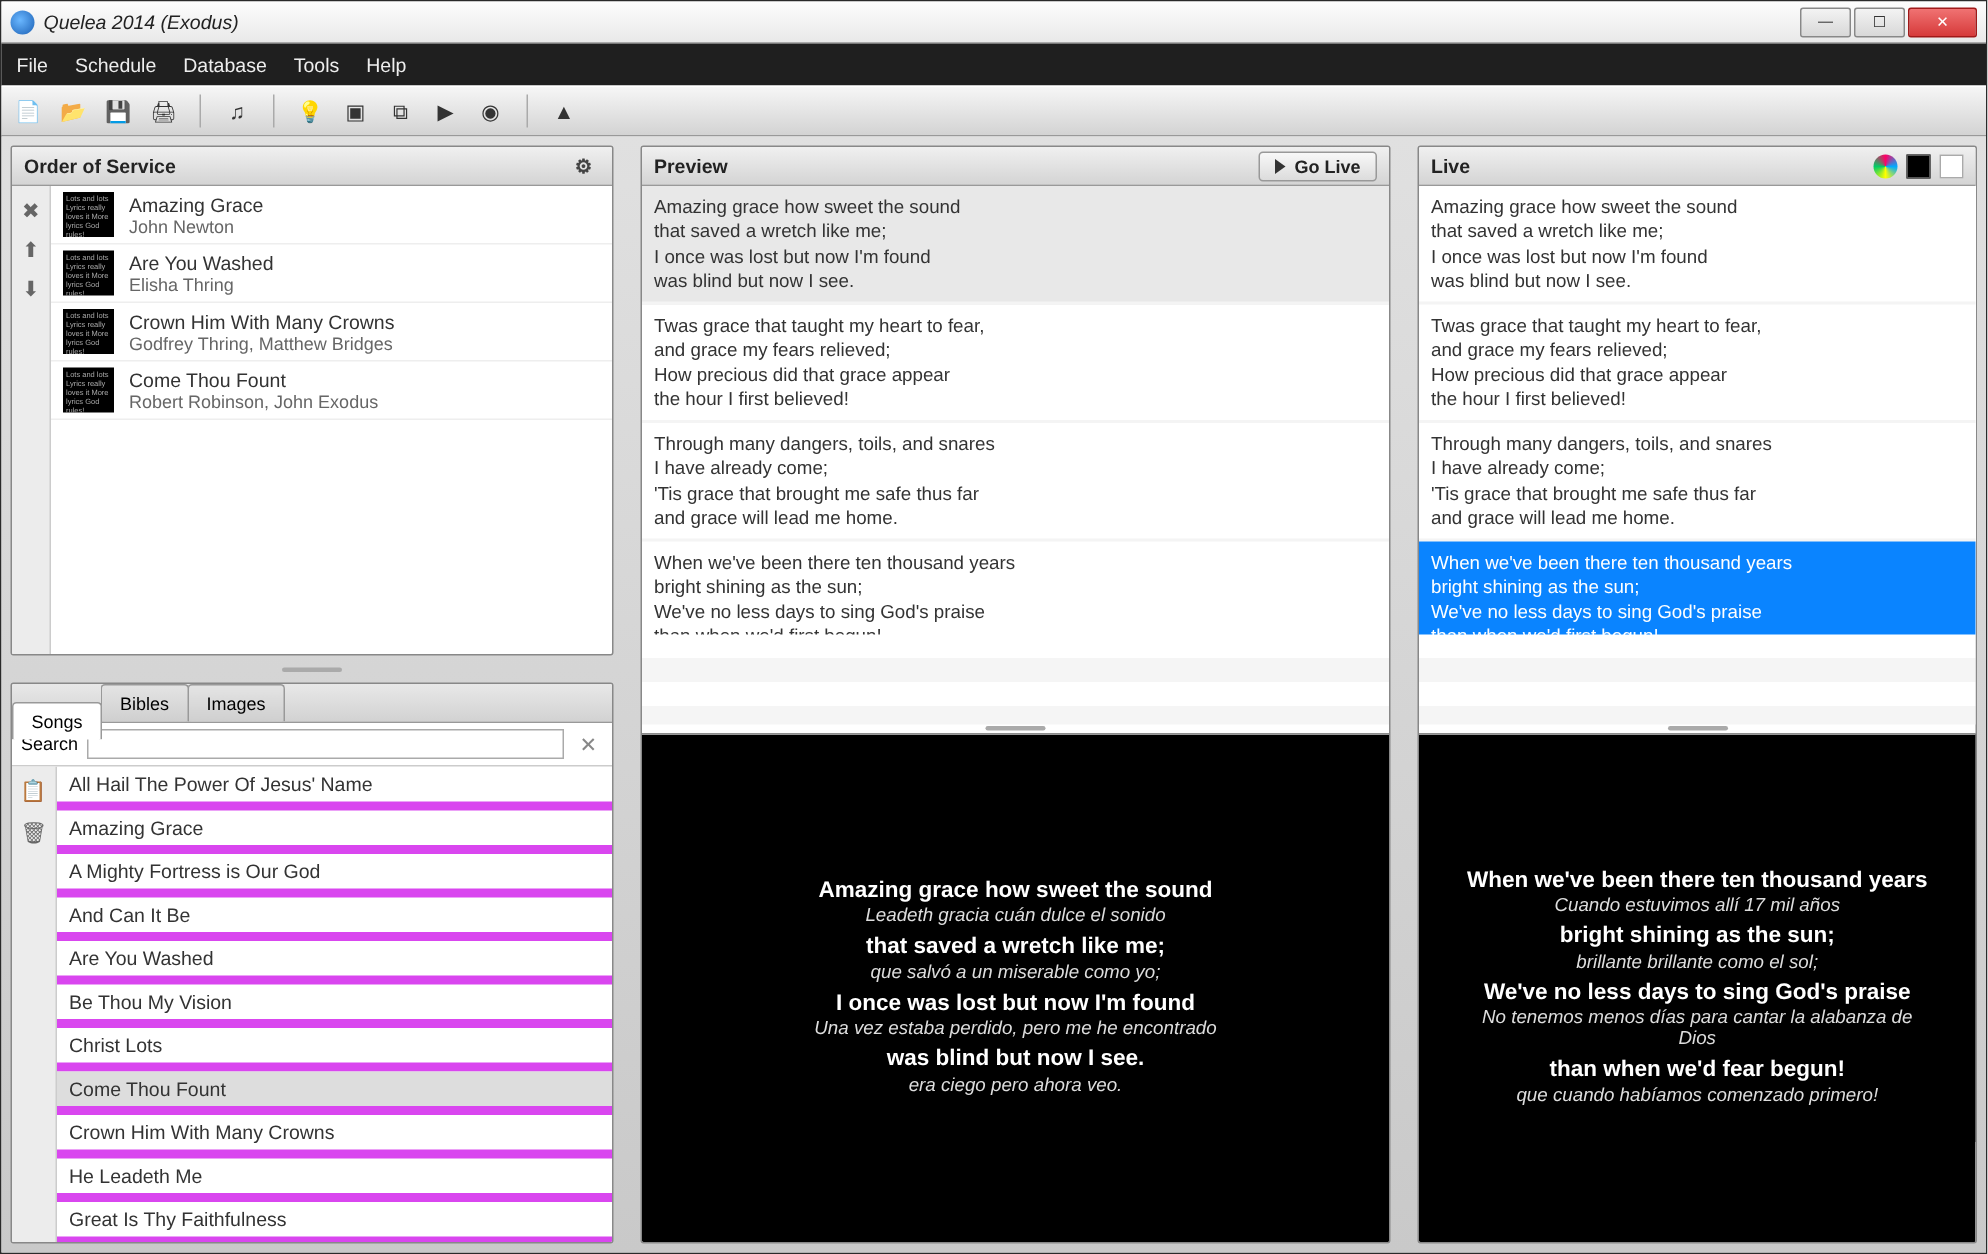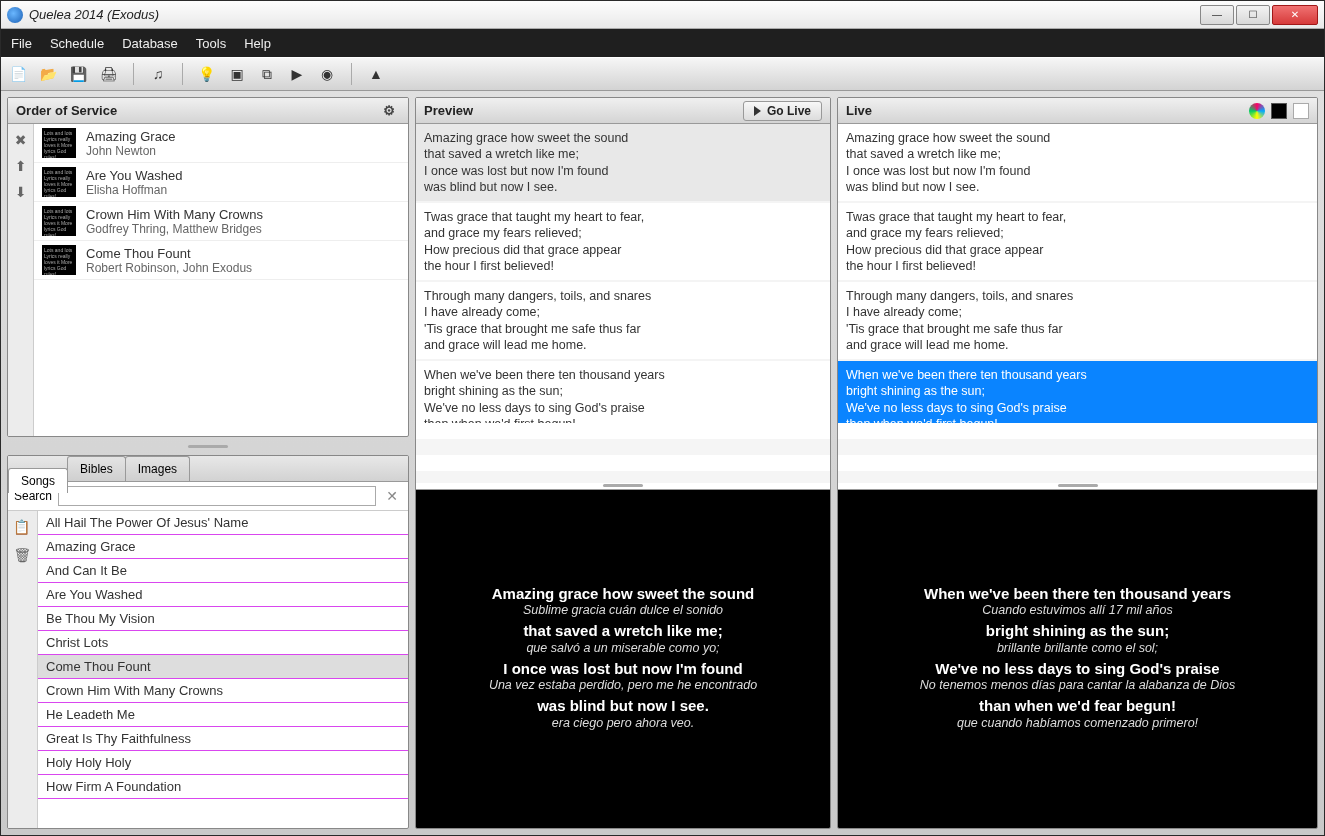--- a/index.html
+++ b/index.html
@@ -9,24 +9,24 @@
 .titlebar .app-icon { width: 16px; height: 16px; background: radial-gradient(circle at 40% 40%, #6ab7ff, #1a5fb4); border-radius: 50%; margin-right: 6px; }
 .titlebar .title { font-size: 13px; color: #222; font-style: italic; }
 .win-controls { margin-left: auto; display: flex; gap: 0; }
 .win-btn { width: 34px; height: 20px; border: 1px solid #888; background: linear-gradient(#f3f3f3,#d8d8d8); display: flex; align-items: center; justify-content: center; font-size: 10px; color: #333; border-radius: 2px; margin-left: 2px; }
 .win-btn.close { background: linear-gradient(#f07272,#d63a3a); color: #fff; width: 46px; border-color:#a01818;}
 .menubar { height: 28px; background: #1f1f1f; display: flex; align-items: center; padding: 0 10px; gap: 18px; color: #eee; font-size: 13px; }
 .menubar span { cursor: default; }
 .toolbar { height: 34px; background: linear-gradient(#f6f6f6,#d3d3d3); border-top:1px solid #fff; border-bottom:1px solid #999; display: flex; align-items: center; padding: 0 8px; gap: 10px; }
 .tool-sep { width: 1px; height: 22px; background: #aaa; margin: 0 4px; }
 .tool-icon { width: 20px; height: 20px; display: flex; align-items: center; justify-content: center; color: #333; font-size: 14px; }
-.content { flex: 1; display: flex; padding: 6px; gap: 6px; background: linear-gradient(#e0e0e0,#c9c9c9); overflow: hidden; }
+.content { flex: 1; display: flex; padding: 6px; gap: 18px; background: linear-gradient(#e0e0e0,#c9c9c9); overflow: hidden; }
 .col { display: flex; flex-direction: column; gap: 6px; }
 .col-left { width: 402px; }
-.col-mid { width: 416px; }
+.col-mid { width: 500px; }
 .col-right { flex: 1; }
 .panel { border: 1px solid #888; background: #fff; display: flex; flex-direction: column; overflow: hidden; border-radius: 2px; }
 .panel-header { height: 26px; background: linear-gradient(#f0f0f0,#d4d4d4); border-bottom: 1px solid #999; display: flex; align-items: center; padding: 0 8px; font-weight: bold; font-size: 13px; color: #222; }
 .panel-header .spacer { flex: 1; }
 .icon-btn { width: 22px; height: 20px; display:flex;align-items:center;justify-content:center; color:#444; }
 .golive { background: linear-gradient(#f8f8f8,#dcdcdc); border: 1px solid #999; border-radius: 3px; padding: 2px 10px; display: flex; align-items: center; gap: 6px; font-size: 12px;}
 .golive .play { width:0; height:0; border-left: 7px solid #333; border-top: 5px solid transparent; border-bottom:5px solid transparent; }
 .order-body { flex:1; display:flex; overflow:hidden; }
 .order-sidebar { width: 26px; background: #ececec; border-right: 1px solid #ccc; display:flex; flex-direction:column; align-items:center; padding-top:8px; gap:10px; color:#666; font-size:14px;}
 .order-list { flex:1; overflow:auto; }
@@ -38,21 +38,21 @@
 .splitter::after { content:""; width:40px; height:3px; background:#aaa; border-radius:2px; }
 .tabs-row { display:flex; background:linear-gradient(#e8e8e8,#d2d2d2); border-bottom:1px solid #999; }
 .tab { padding: 5px 12px; font-size:12px; border:1px solid #999; border-bottom:none; background:linear-gradient(#e4e4e4,#cfcfcf); margin-right:-1px; border-radius: 3px 3px 0 0; }
 .tab.active { background: #fff; position:relative; top:12px; }
 .search-row { display:flex; align-items:center; padding:4px 6px; gap:6px; border-bottom:1px solid #ccc; }
 .search-row input { flex:1; border:1px solid #aaa; padding:2px 4px; font-size:12px; height:20px; }
 .clear-x { color:#888; font-size:14px; padding:0 4px; }
 .songlist-body { flex:1; display:flex; overflow:hidden; }
 .songlist-sidebar { width: 30px; background:#ececec; border-right:1px solid #ccc; display:flex; flex-direction:column; align-items:center; padding-top:8px; gap:12px; color:#666; font-size:14px; }
 .songlist { flex:1; overflow:auto; }
-.song-row { padding: 4px 8px; font-size:13px; color:#333; border-bottom:1px solid #d946ef; }
+.song-row { padding: 4px 8px; font-size:13px; color:#333; border-bottom:6px solid #d946ef; }
 .song-row.sel { background:#ddd; }
 .verse-list { flex:1; overflow:auto; background:#fff; }
 .verse { padding: 6px 8px; font-size: 12.5px; color:#333; line-height:1.3; white-space:pre-line; border-bottom: 2px solid #f4f4f4; }
 .verse.first-sel { background:#e8e8e8; }
 .verse.live-sel { background:#0a84ff; color:#fff; }
 .stripe-area { height: 60px; background: repeating-linear-gradient(#fff,#fff 16px,#f5f5f5 16px,#f5f5f5 32px); }
 .display-area { border-top:1px solid #999; background: #000; flex:1; color:#fff; display:flex; flex-direction:column; align-items:center; justify-content:center; text-align:center; padding: 20px 30px; }
 .disp-main { font-weight:bold; font-size:15px; line-height:1.3; }
 .disp-trans { font-style:italic; font-size:12.5px; color:#ddd; margin-bottom:4px; }
 .live-hdr-icons { display:flex; gap:6px; align-items:center; }
@@ -121,21 +121,21 @@
                 <div class="order-thumb">Lots and lots Lyrics really loves it More lyrics God rules!</div>
   <div class="order-text">
                   <div>Amazing Grace</div>
                   <div class="order-author">John Newton</div>
                 </div>
               </div>
               <div class="order-item">
                 <div class="order-thumb">Lots and lots Lyrics really loves it More lyrics God rules!</div>
   <div class="order-text">
                   <div>Are You Washed</div>
-                  <div class="order-author">Elisha Hoffman</div>
+                  <div class="order-author">Elisha Thring</div>
                 </div>
               </div>
               <div class="order-item">
                 <div class="order-thumb">Lots and lots Lyrics really loves it More lyrics God rules!</div>
   <div class="order-text">
                   <div>Crown Him With Many Crowns</div>
                   <div class="order-author">Godfrey Thring, Matthew Bridges</div>
                 </div>
               </div>
               <div class="order-item">
@@ -162,20 +162,21 @@
           <span class="clear-x">✕</span>
         </div>
         <div class="songlist-body">
           <div class="songlist-sidebar">
             <span>📋</span>
             <span>🗑</span>
           </div>
           <div class="songlist" id="song-list">
               <div class="song-row">All Hail The Power Of Jesus' Name</div>
               <div class="song-row">Amazing Grace</div>
+              <div class="song-row">A Mighty Fortress is Our God</div>
               <div class="song-row">And Can It Be</div>
               <div class="song-row">Are You Washed</div>
               <div class="song-row">Be Thou My Vision</div>
               <div class="song-row">Christ Lots</div>
               <div class="song-row sel">Come Thou Fount</div>
               <div class="song-row">Crown Him With Many Crowns</div>
               <div class="song-row">He Leadeth Me</div>
               <div class="song-row">Great Is Thy Faithfulness</div>
               <div class="song-row">Holy Holy Holy</div>
               <div class="song-row">How Firm A Foundation</div>
@@ -209,21 +210,21 @@
 and grace will lead me home.</div>
             <div class="verse">When we've been there ten thousand years
 bright shining as the sun;
 We've no less days to sing God's praise
 than when we'd first begun!</div>
           </div>
         <div class="stripe-area"></div>
         <div class="splitter"></div>
         <div class="display-area" id="preview-display">
             <div class="disp-main">Amazing grace how sweet the sound</div>
-            <div class="disp-trans">Sublime gracia cuán dulce el sonido</div>
+            <div class="disp-trans">Leadeth gracia cuán dulce el sonido</div>
             <div class="disp-main">that saved a wretch like me;</div>
             <div class="disp-trans">que salvó a un miserable como yo;</div>
             <div class="disp-main">I once was lost but now I'm found</div>
             <div class="disp-trans">Una vez estaba perdido, pero me he encontrado</div>
             <div class="disp-main">was blind but now I see.</div>
             <div class="disp-trans">era ciego pero ahora veo.</div>
           </div>
       </div>
     </div>
 

